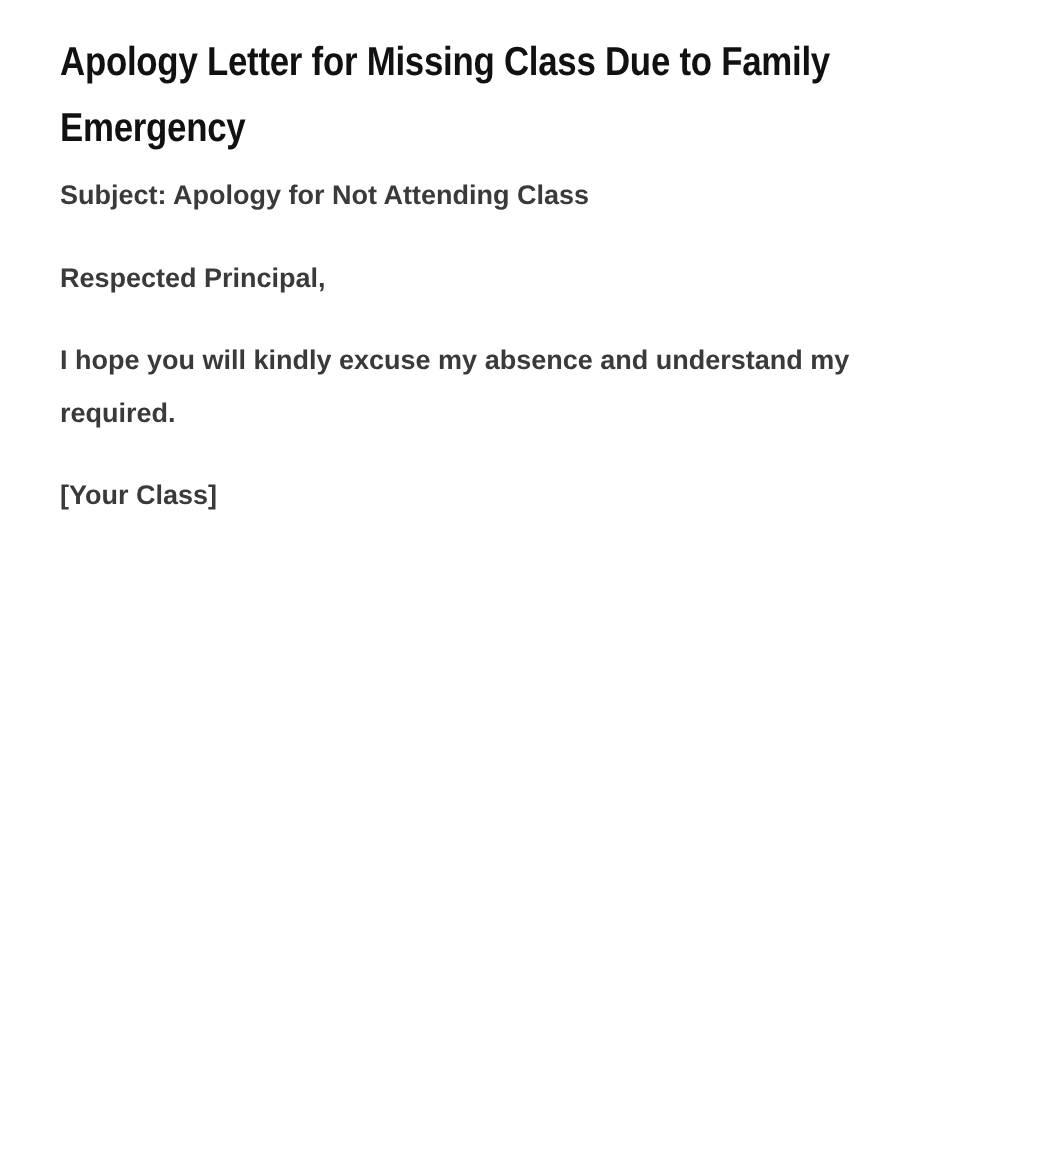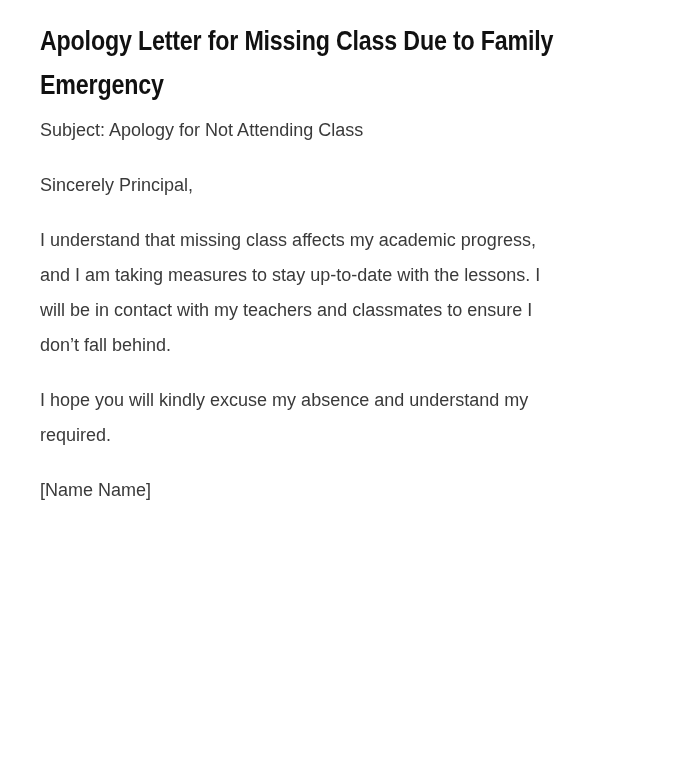--- a/index.html
+++ b/index.html
@@ -28,41 +28,37 @@
     color: #111111;
     white-space: pre;
     letter-spacing: -0.2px;
     transform: scaleX(0.86);
     transform-origin: 0 50%;
   }
   .doc-paragraph {
     margin: 0 0 20px 0;
     font-size: 18px;
     line-height: 35px;
-    font-weight: 400;
+    font-weight: 700;
     color: #3a3a3a;
     white-space: pre-line;
     letter-spacing: 0;
   }
 </style>
 </head>
 <body>
 
 <div class="page">
   <h1 class="doc-title">Apology Letter for Missing Class Due to Family
 Emergency</h1>
 
   <p class="doc-paragraph">Subject: Apology for Not Attending Class</p>
 
-  <p class="doc-paragraph">Sincerely Principal,</p>
+  <p class="doc-paragraph">Respected Principal,</p>
 
 
-  <p class="doc-paragraph">I understand that missing class affects my academic progress,
-and I am taking measures to stay up-to-date with the lessons. I
-will be in contact with my teachers and classmates to ensure I
-don’t fall behind.</p>
 
   <p class="doc-paragraph">I hope you will kindly excuse my absence and understand my
 required.</p>
 
 
-  <p class="doc-paragraph">[Name Name]</p>
+  <p class="doc-paragraph">[Your Class]</p>
 </div>
 
 </body></html>

